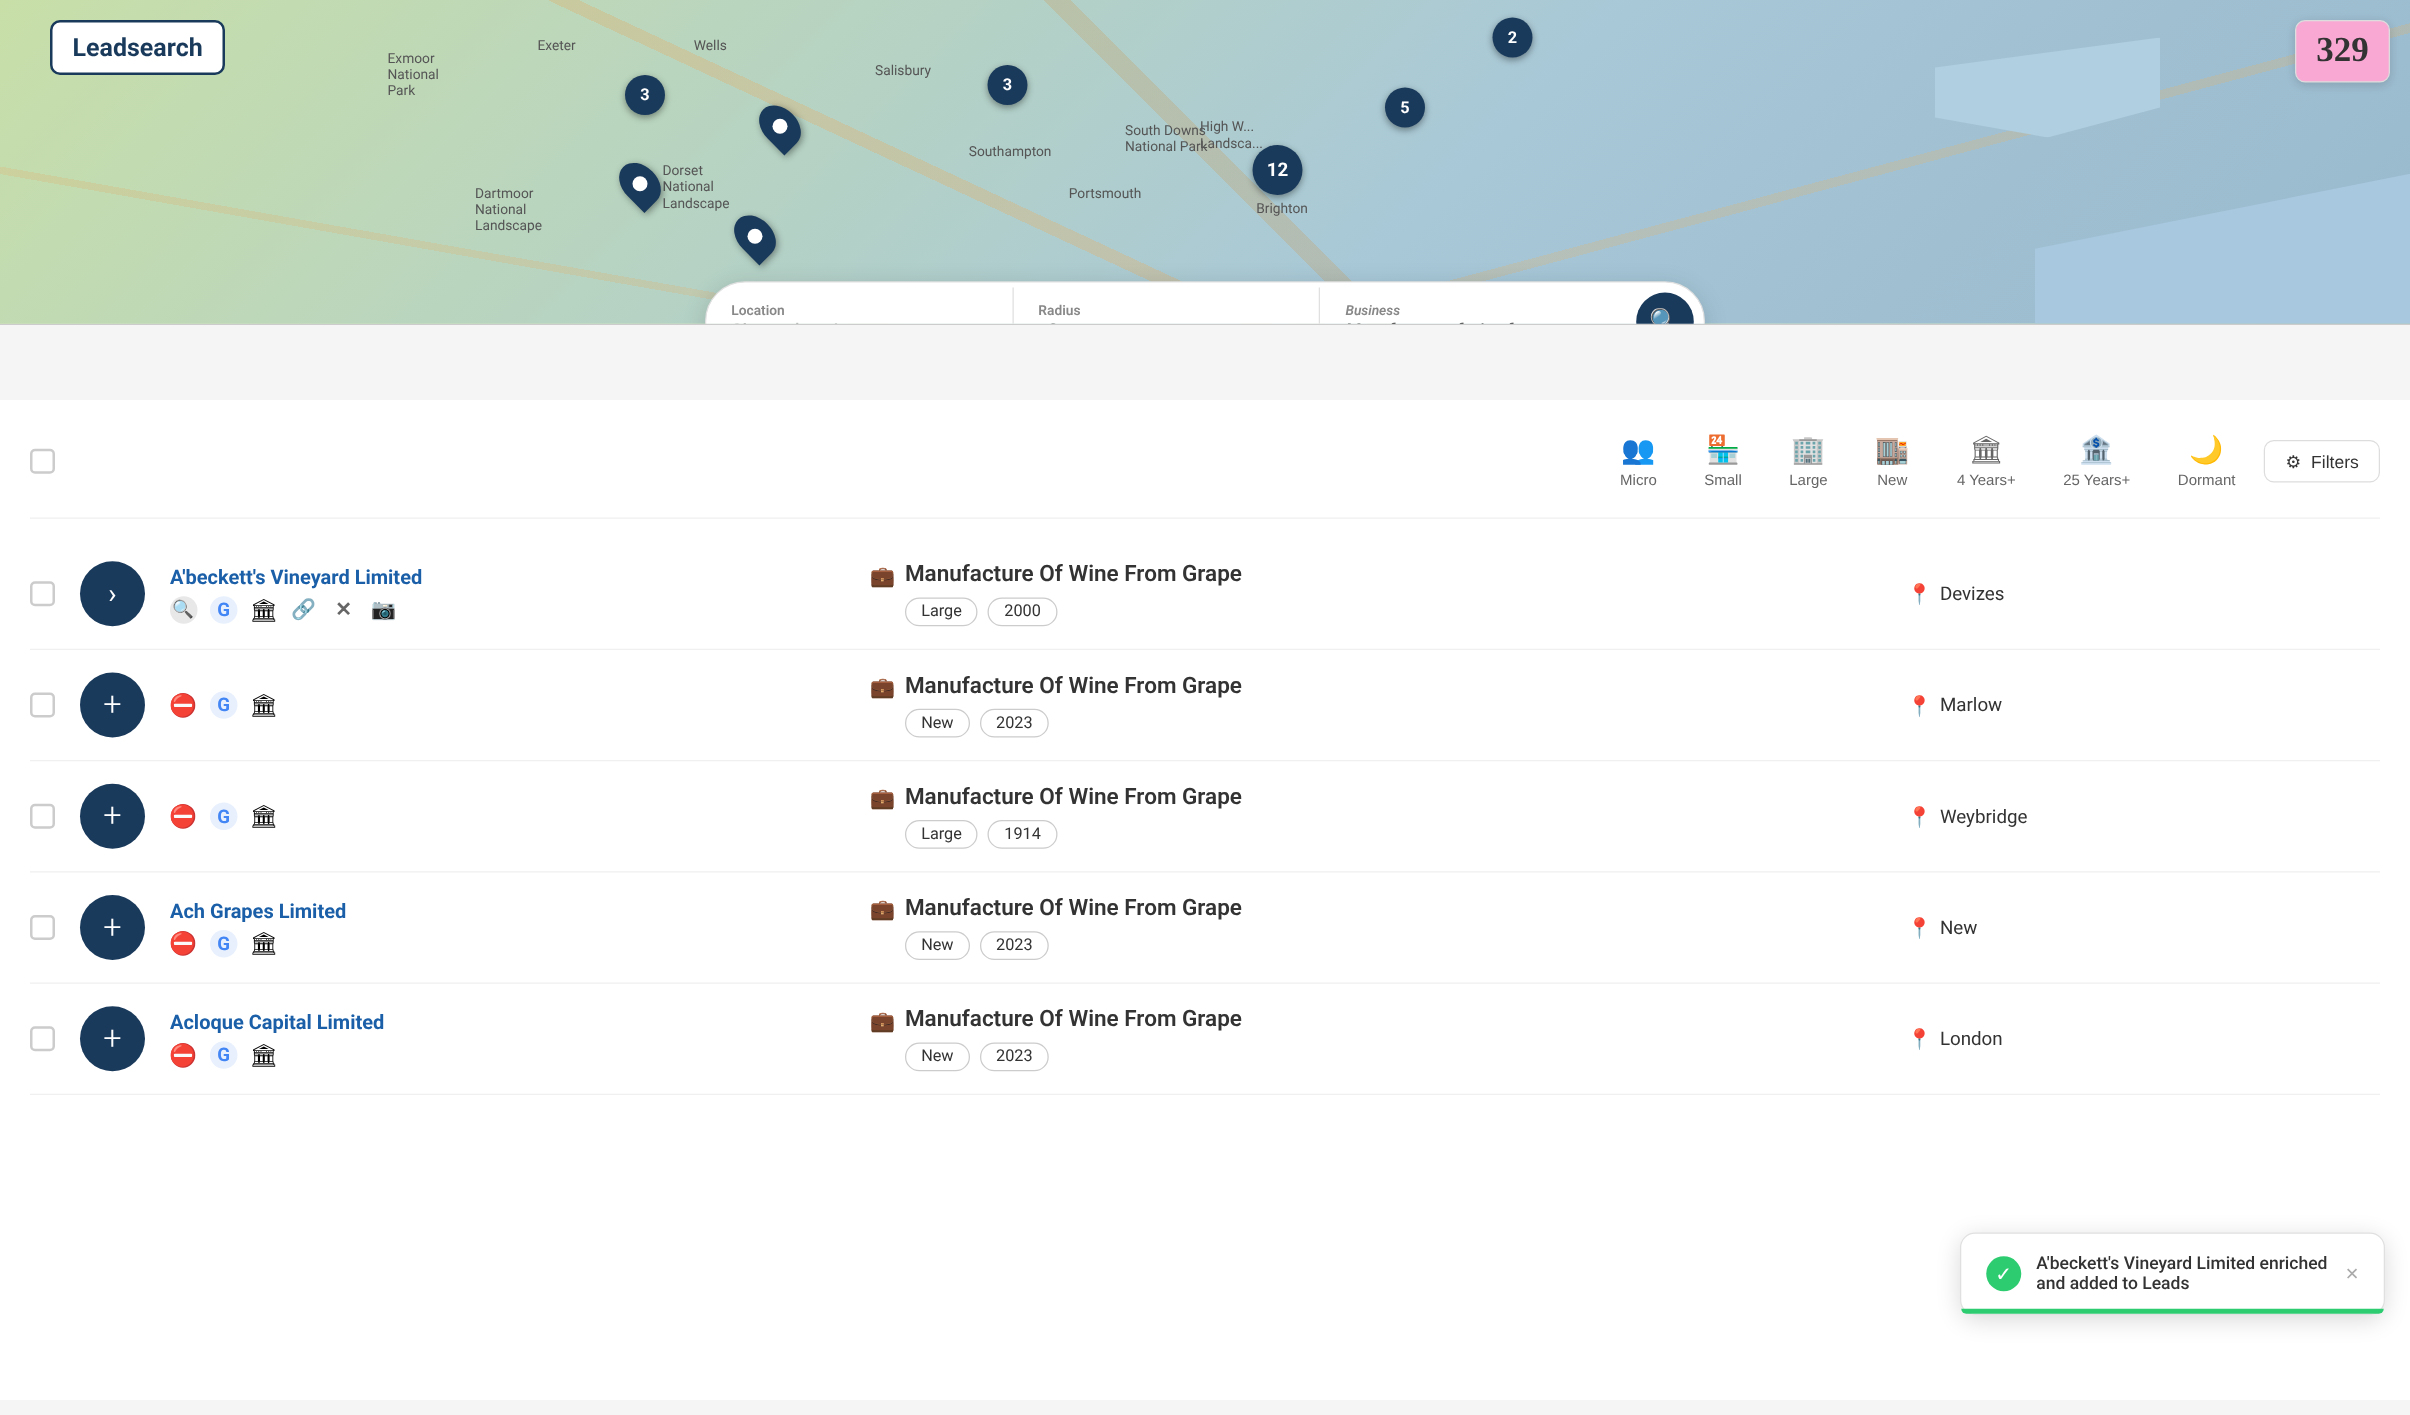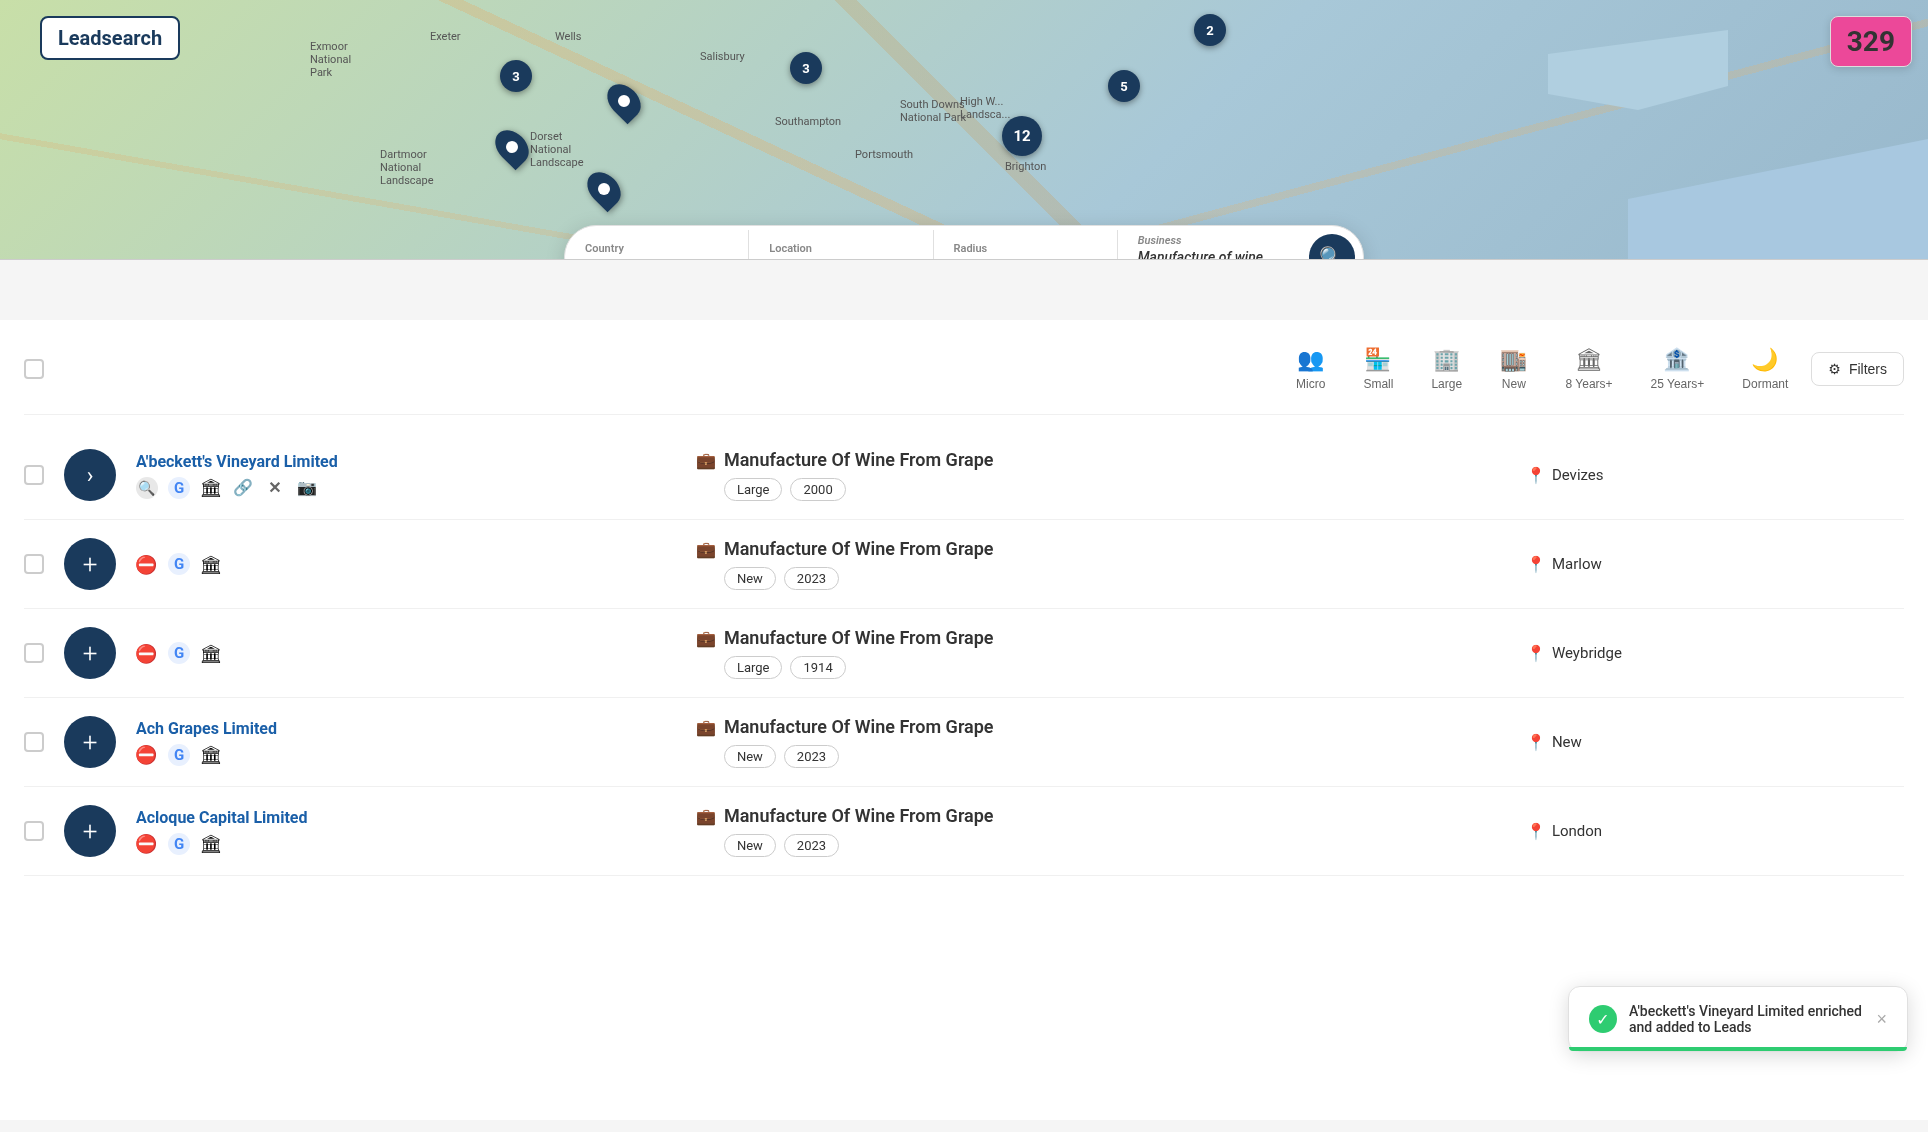--- a/index.html
+++ b/index.html
@@ -91,28 +91,29 @@
       top: 50%;
       left: 50%;
       transform: translate(-50%, -50%);
     }
 
     
     .result-count {
       position: absolute;
       top: 16px;
       right: 16px;
-      background: #ec4899;
+      background: #f9a8d4;
       border: 1px solid #ddd;
       border-radius: 8px;
       padding: 8px 16px;
       font-size: 28px;
       font-weight: 700;
       color: #333;
       box-shadow: 0 2px 8px rgba(0,0,0,0.15);
+      font-family: Liberation Serif, serif;
     }
 
     
     .leadsearch-logo {
       position: absolute;
       top: 16px;
       left: 16px;
       background: white;
       border: 2px solid #1a3a5c;
       border-radius: 8px;
@@ -437,27 +438,20 @@
     </div>
   </div>
 
   <div class="leadsearch-logo">Leadsearch</div>
 
   <div class="result-count">329</div>
 
   <div class="search-bar-wrapper">
     <div class="search-bar">
       <div class="search-field">
-        <div class="search-field-label">Country</div>
-        <div class="search-field-value">
-          <span>🇬🇧</span>
-          <span>United Kingdom</span>
-        </div>
-      </div>
-      <div class="search-field">
         <div class="search-field-label">Location</div>
         <div class="search-field-value placeholder">Choose location</div>
       </div>
       <div class="search-field" style="border-right:1px solid #e0e0e0">
         <div class="search-field-label">Radius</div>
         <div class="search-field-value">+2 m...</div>
       </div>
       <div class="search-field">
         <div class="search-field-label">Business</div>
         <div class="search-field-value">Manufacture of wine from g</div>
@@ -485,21 +479,21 @@
     <button class="filter-btn">
       <span class="btn-icon">🏢</span>
       <span class="btn-label">Large</span>
     </button>
     <button class="filter-btn">
       <span class="btn-icon">🏬</span>
       <span class="btn-label">New</span>
     </button>
     <button class="filter-btn">
       <span class="btn-icon">🏛</span>
-      <span class="btn-label">8 Years+</span>
+      <span class="btn-label">4 Years+</span>
     </button>
     <button class="filter-btn">
       <span class="btn-icon">🏦</span>
       <span class="btn-label">25 Years+</span>
     </button>
     <button class="filter-btn">
       <span class="btn-icon">🌙</span>
       <span class="btn-label">Dormant</span>
     </button>
 

